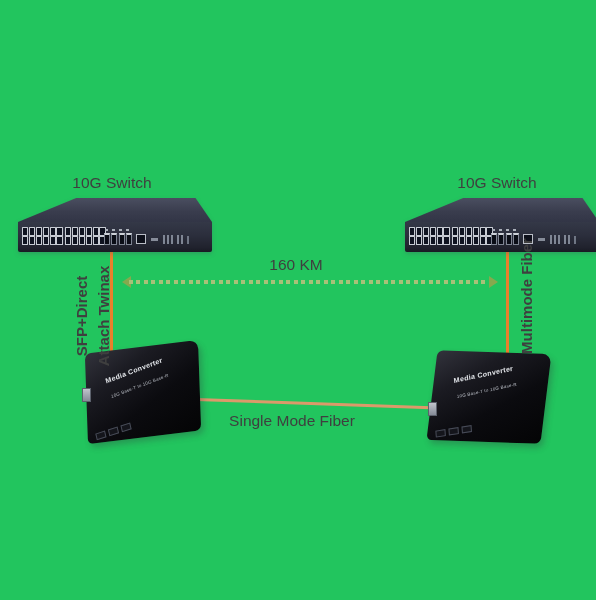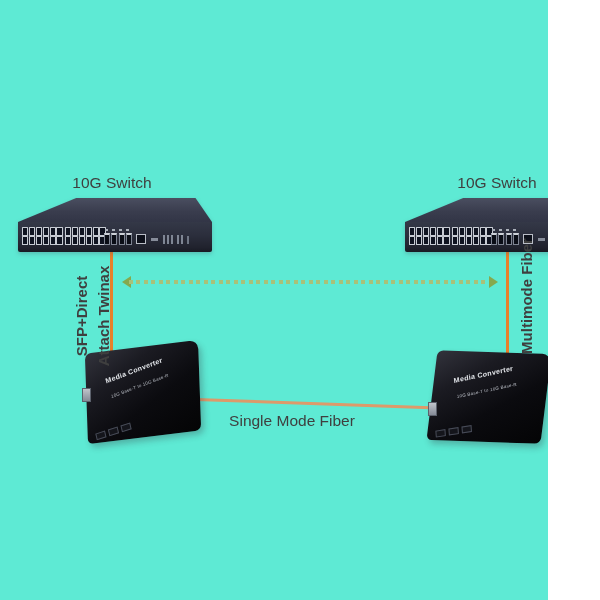--- a/index.html
+++ b/index.html
@@ -1,16 +1,16 @@
 <!DOCTYPE html>
 <html style="--orange-link: #E8802B; --fiber-link: #DC9A6A; --dash-green: #A9C178; --arrow-green: #85A94E; --label-text: #3F3F3F; --switch-front: #2B2E3C; --converter-black: #0B0B0F;"><head>
 <meta charset="utf-8">
 <style>
   html,body{margin:0;padding:0;background:#fff;}
-  .canvas{position:relative;width:548px;height:600px;background:#5eead4;overflow:hidden;
+  .canvas{position:relative;width:596px;height:600px;background:#22c55e;overflow:hidden;
           font-family:"Liberation Sans",sans-serif;color:var(--label-text,#3f3f3f);}
   .txt{position:absolute;font-size:15.5px;text-align:center;color:var(--label-text,#3f3f3f);z-index:4;}
 
   
   .vlink{position:absolute;width:2.5px;background:var(--orange-link,#e8802b);z-index:1;}
   .hlink{position:absolute;height:2.5px;background:var(--fiber-link,#dc9a6a);z-index:1;
          transform-origin:left center;transform:rotate(2deg);}
   .distance-arrow{position:absolute;height:12px;z-index:1;}
   .dash-line{position:absolute;left:7px;right:7px;top:4.2px;height:3.6px;
              background:repeating-linear-gradient(90deg,var(--dash-green,#a9c178) 0 4px,rgba(0,0,0,0) 4px 7.5px);}
@@ -74,20 +74,21 @@
 
   <div class="vlink" style="left:110px;top:246px;height:107px;"></div>
   <div class="vlink" style="left:506px;top:246px;height:114px;"></div>
   <div class="hlink" style="left:196px;top:398px;width:242px;"></div>
 
   <div class="distance-arrow" style="left:122px;top:276px;width:376px;">
     <div class="arrowhead left"></div>
     <div class="dash-line"></div>
     <div class="arrowhead right"></div>
   </div>
+  <div class="txt" style="left:240px;top:256px;width:112px;">160 KM</div>
 
   <div class="switch" style="left:18px;top:198px;">
     <div class="switch-top"></div>
     <div class="switch-front">
       <div class="rj45-group g1">
           <div class="rj45"></div>
           <div class="rj45"></div>
           <div class="rj45"></div>
           <div class="rj45"></div>
           <div class="rj45"></div>

